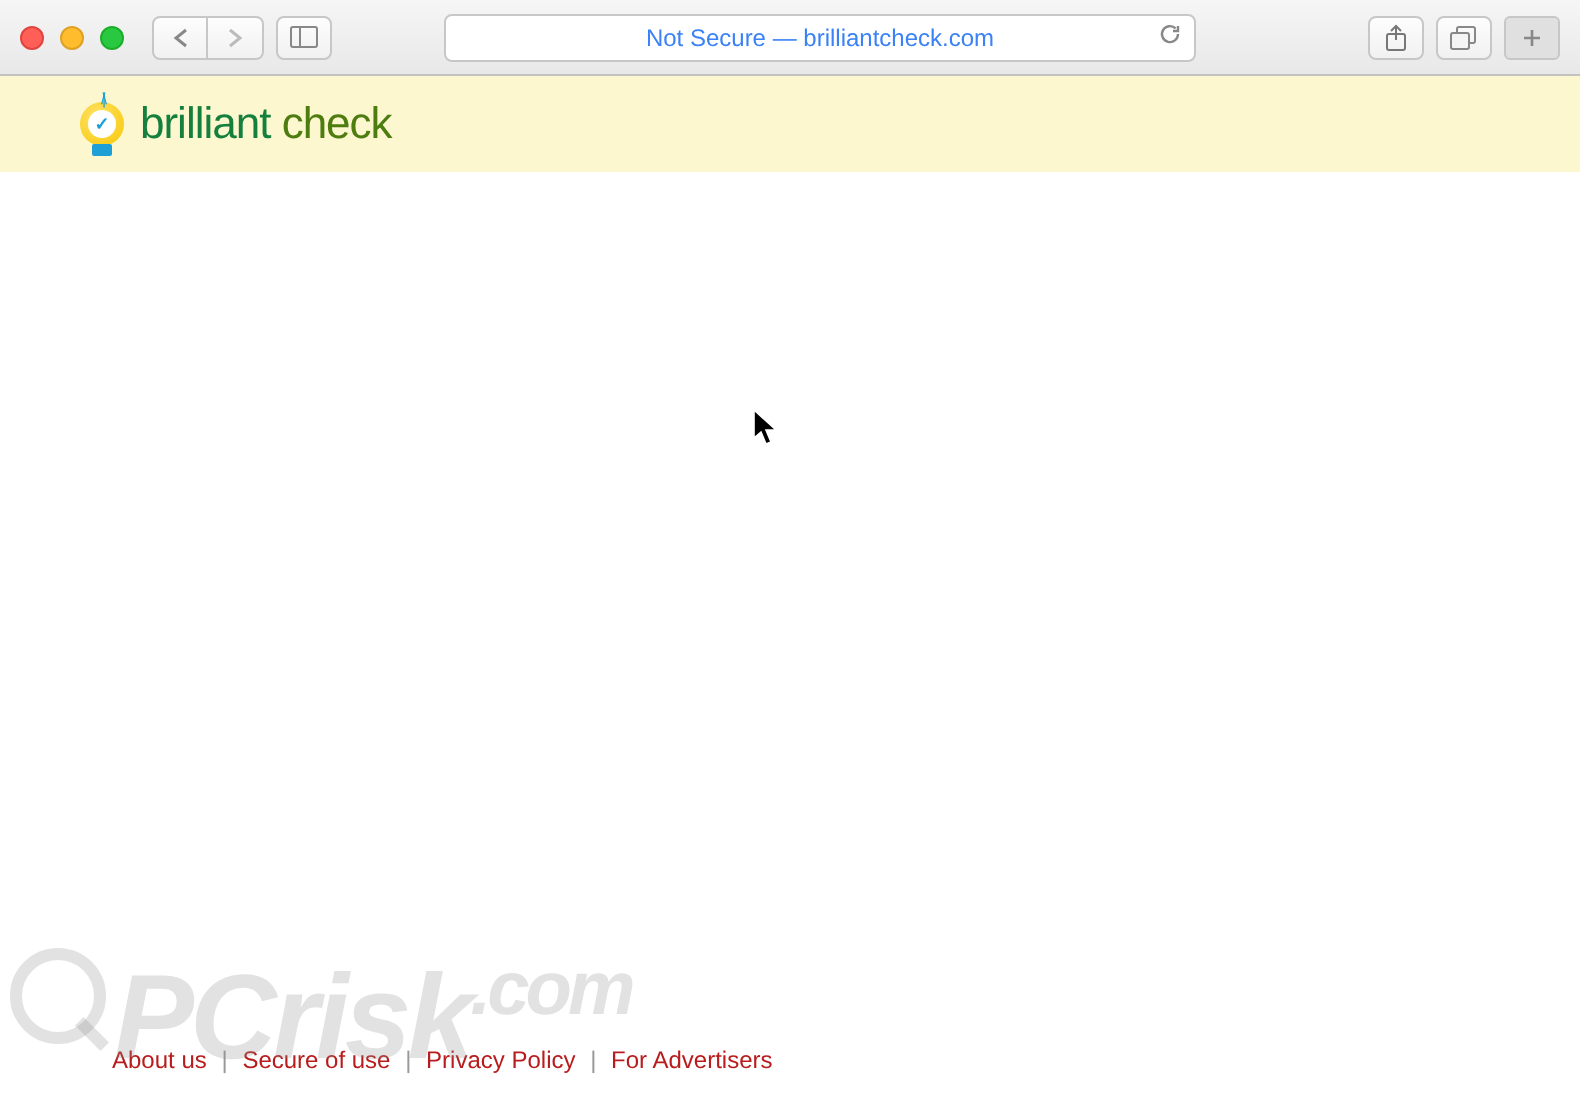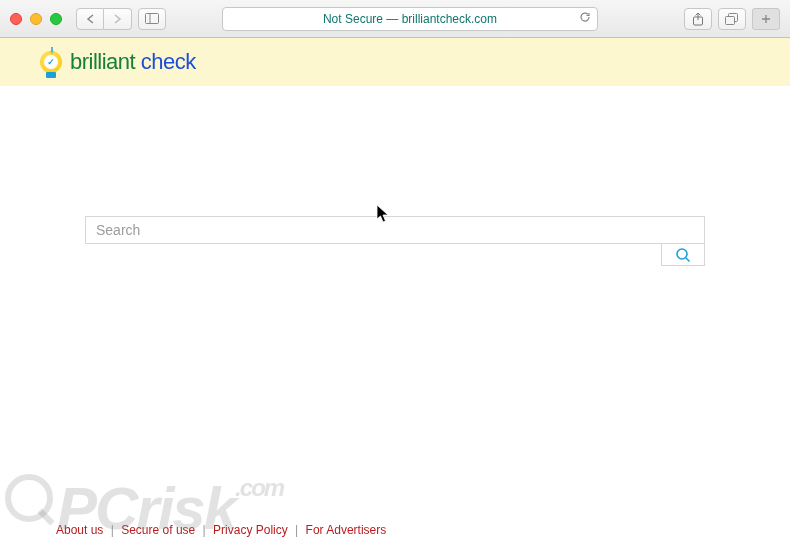--- a/index.html
+++ b/index.html
@@ -48,21 +48,21 @@
       flex: 1;
       height: 24px;
       background: #fff;
       border: 1px solid #c7c7c7;
       border-radius: 4px;
       margin: 0 80px 0 50px;
       display: flex;
       align-items: center;
       justify-content: center;
       font-size: 12px;
-      color: #0f766e;
+      color: #3b82f6;
       position: relative;
     }
     .addr-bar .reload {
       position: absolute; right: 6px; color: #888;
     }
     .right-btns { display: flex; gap: 6px; }
     .plus-tab {
       width: 28px; height: 22px;
       background: #e0e0e0;
       border: 1px solid #c7c7c7;
@@ -94,21 +94,21 @@
       width: 14px; height:14px; border-radius:50%; background:#fff;
       display:flex; align-items:center; justify-content:center;
       color:#1ea0d6; font-size:9px; font-weight:bold;
     }
     .bulb-base {
       position:absolute; bottom:-5px; left:50%; transform:translateX(-50%);
       width:10px; height:6px; background:#1ea0d6; border-radius:1px;
     }
     .brand-text { font-size: 22px; font-weight: 400; letter-spacing: -0.5px; }
     .brand-text .b1 { color: #15803d; }
-    .brand-text .b2 { color: #1d4ed8; }
+    .brand-text .b2 { color: #4d7c0f; }
     .search-wrap {
       margin: 130px auto 0;
       width: 620px;
       position: relative;
     }
     .search-input {
       width: 100%;
       height: 28px;
       border: 1px solid #d6d6d6;
       padding: 0 10px;
@@ -155,21 +155,21 @@
     .watermark .wm-icon {
       width:48px; height:48px; border:6px solid rgba(140,140,140,0.25);
       border-radius:50%; display:inline-block; margin-right:4px;
       position:relative;
     }
     .watermark .wm-icon::after {
       content:""; position:absolute; width:18px; height:6px;
       background:rgba(140,140,140,0.25); bottom:-4px; right:-8px;
       transform:rotate(45deg);
     }
-    .watermark .com { font-size: 24px; }
+    .watermark .com { font-size: 38px; }
     
     .cursor {
       position: absolute;
       top: 166px; left: 376px;
       width: 0; height: 0;
       pointer-events: none;
     }
     .cursor svg { width: 14px; height: 20px; }
   </style>
 </head>
@@ -233,29 +233,20 @@
     <div class="bulb">
       <span class="bulb-rays">/ | \</span>
       <div class="bulb-inner">✓</div>
       <div class="bulb-base"></div>
     </div>
     <div class="brand-text">
       <span class="b1">brilliant </span><span class="b2">check</span>
     </div>
   </div>
 
-  <div class="search-wrap">
-    <input class="search-input" type="text" placeholder="Search" style="">
-    <div class="search-btn">
-      <svg width="16" height="16" viewBox="0 0 16 16">
-          <circle cx="7" cy="7" r="5" fill="none" stroke="#1ea0d6" stroke-width="1.6"></circle>
-          <line x1="11" y1="11" x2="14.5" y2="14.5" stroke="#1ea0d6" stroke-width="1.6"></line>
-        </svg>
-    </div>
-  </div>
 
   <div class="footer">
     <a href="#">About us</a>
     <span class="sep">|</span>
     <a href="#">Secure of use</a>
     <span class="sep">|</span>
     <a href="#">Privacy Policy</a>
     <span class="sep">|</span>
     <a href="#">For Advertisers</a>
   </div>

